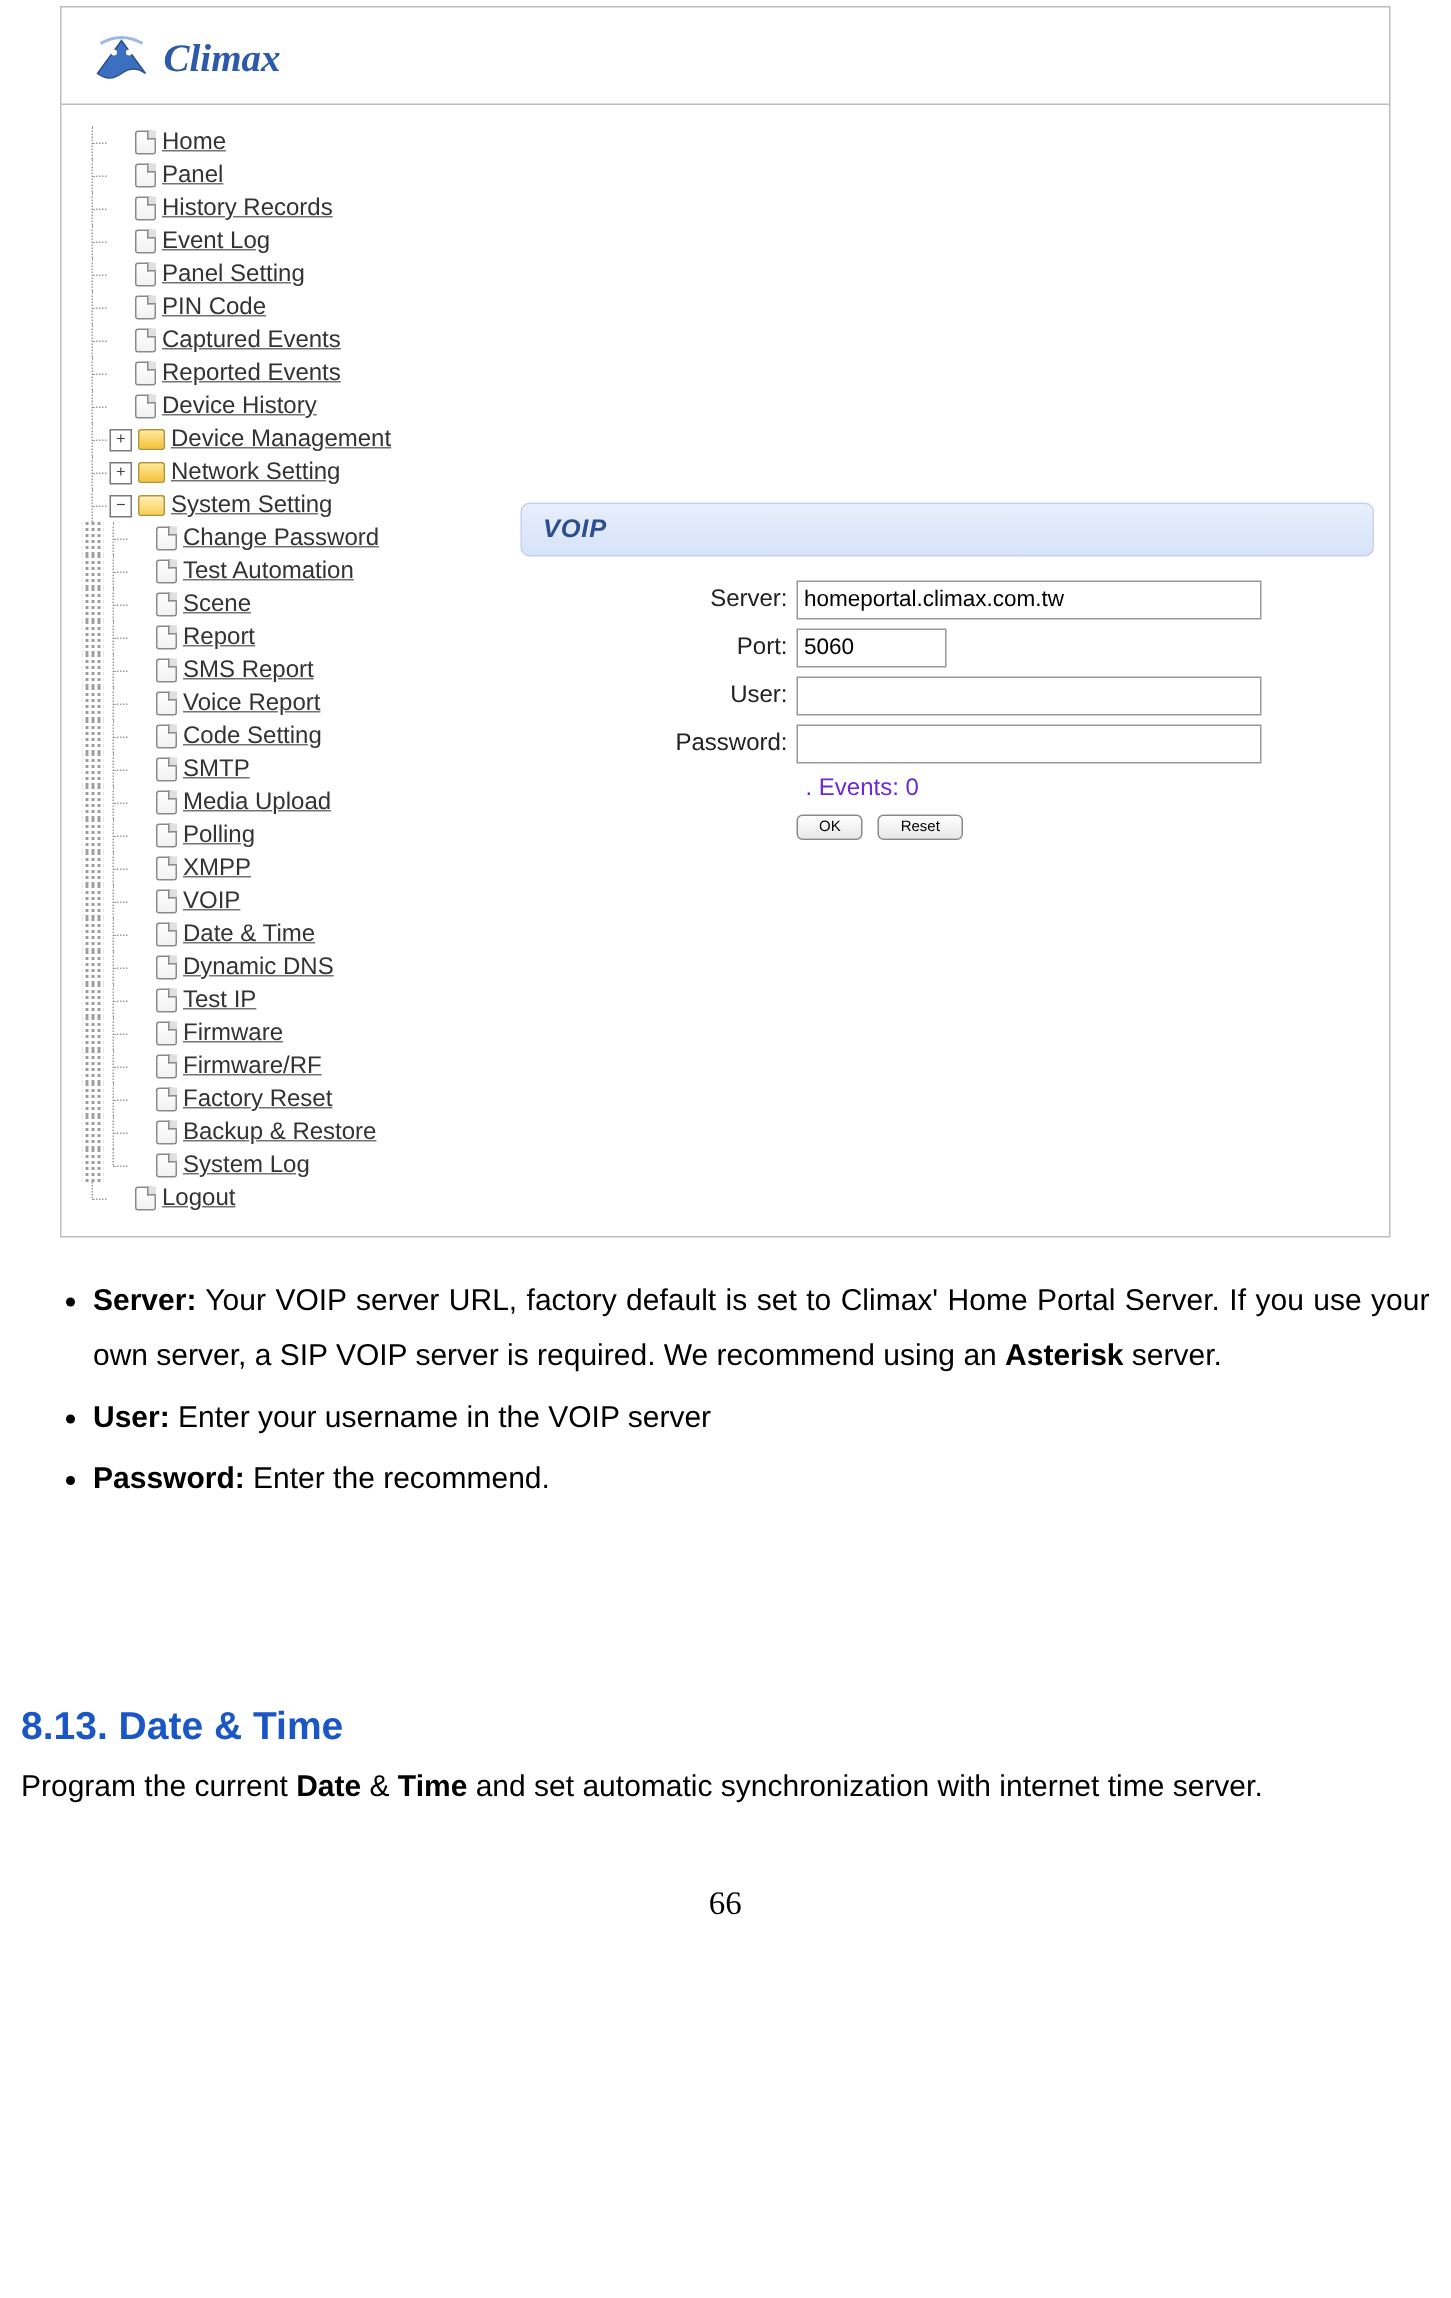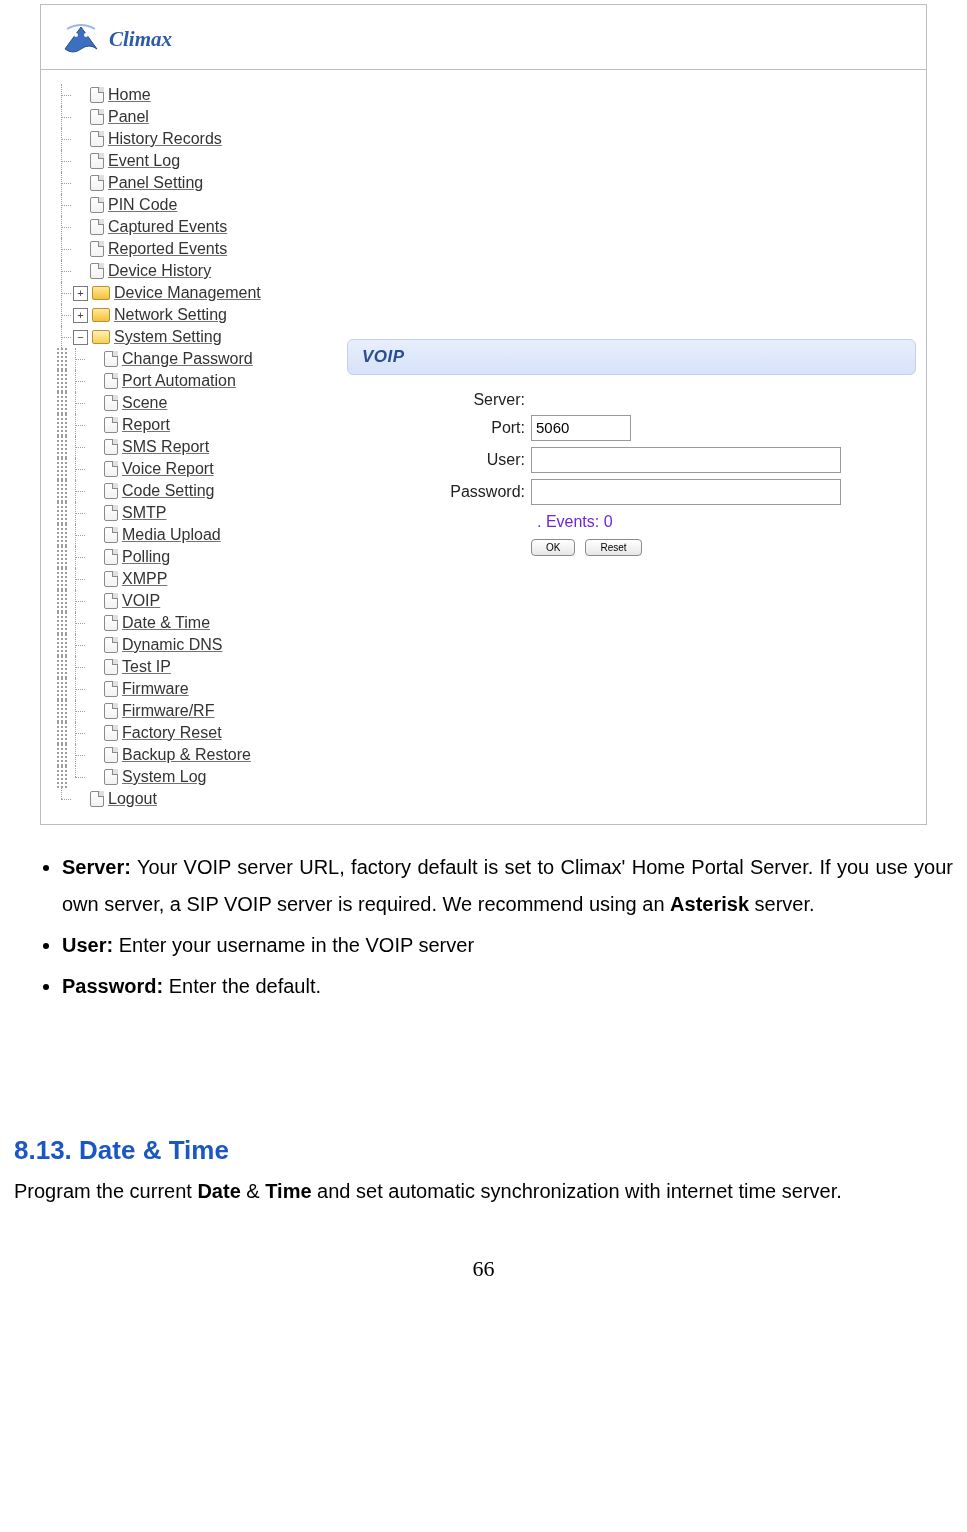--- a/index.html
+++ b/index.html
@@ -29,21 +29,21 @@
     border-bottom: 1px solid #bdbdbd;
   }
   .logo-badge {
     width: 40px; height: 40px;
     display: flex; align-items: center; justify-content: center;
   }
   .logo-text {
     font-family: "Times New Roman", serif;
     font-style: italic;
     font-weight: bold;
-    font-size: 21px;
+    font-size: 26px;
     color: #2d5aa8;
   }
   .content-row {
     display: flex;
     align-items: center;
     padding-top: 14px;
   }
   
   .tree {
     width: 260px;
@@ -315,21 +315,21 @@
               <span class="elbow"></span>
               <span class="spacer"></span>
               <span class="icon-page"></span>
               <span class="label">Change Password</span>
             </div>
             <div class="node">
               <span class="dotcol"></span>
               <span class="elbow"></span>
               <span class="spacer"></span>
               <span class="icon-page"></span>
-              <span class="label">Port Automation</span>
+              <span class="label">Test Automation</span>
             </div>
             <div class="node">
               <span class="dotcol"></span>
               <span class="elbow"></span>
               <span class="spacer"></span>
               <span class="icon-page"></span>
               <span class="label">Scene</span>
             </div>
             <div class="node">
               <span class="dotcol"></span>
@@ -458,20 +458,21 @@
           <span class="icon-page"></span>
           <span class="label">Logout</span>
         </div>
       </div>
 
       <div class="form-area">
         <div class="section-banner">VOIP</div>
 
         <div class="form-row">
           <span class="lbl">Server:</span>
+          <input type="text" value="homeportal.climax.com.tw" style="">
         </div>
         <div class="form-row port">
           <span class="lbl">Port:</span>
           <input type="text" value="5060" style="">
         </div>
         <div class="form-row">
           <span class="lbl">User:</span>
           <input type="text" value="" style="">
         </div>
         <div class="form-row">
@@ -491,21 +492,21 @@
 
   <div class="doc-text">
     <ul>
       <li>
         <b>Server:</b><span> Your VOIP server URL, factory default is set to Climax' Home Portal Server. If you use your own server, a SIP VOIP server is required. We recommend using an </span><b>Asterisk</b><span> server.</span>
       </li>
       <li>
         <b>User:</b><span> Enter your username in the VOIP server</span>
       </li>
       <li>
-        <b>Password:</b><span> Enter the default.</span>
+        <b>Password:</b><span> Enter the recommend.</span>
       </li>
     </ul>
 
     <div class="section-heading">8.13. Date &amp; Time</div>
     <div class="section-body">
       <span>Program the current </span><b>Date</b><span> &amp; </span><b>Time</b><span> and set automatic synchronization with internet time server.</span>
     </div>
 
     <div class="page-number">66</div>
   </div>

